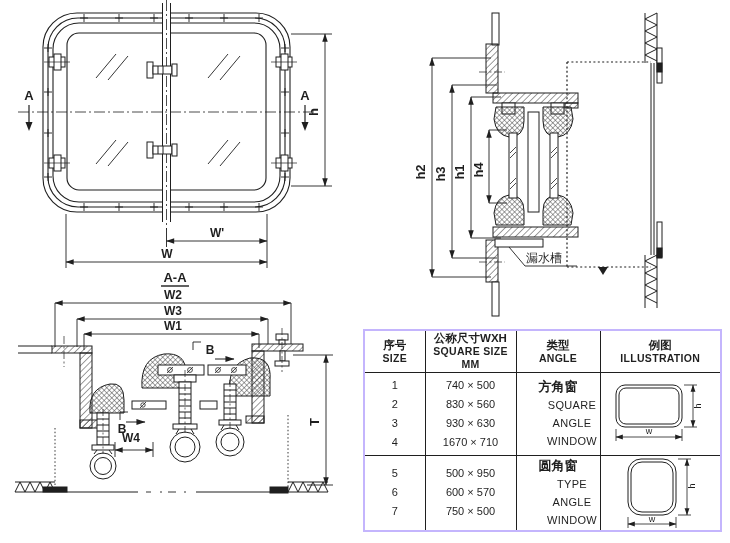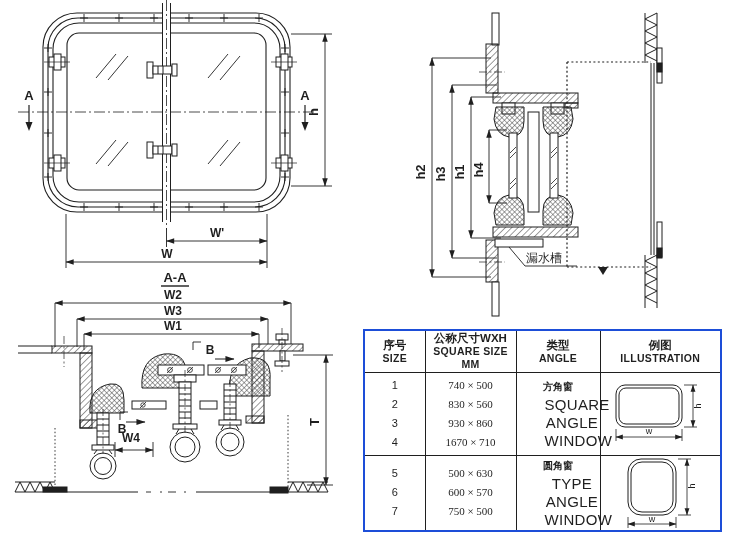--- a/index.html
+++ b/index.html
@@ -10,27 +10,27 @@
   #vert-section{left:395px;top:0;}
   #aa-section{left:10px;top:270px;}
   .dim{font:bold 12px "Liberation Sans","DejaVu Sans",sans-serif;fill:#1f1f1f;}
   .dimbig{font:bold 13px "Liberation Sans","DejaVu Sans",sans-serif;fill:#1f1f1f;}
   .cn{font:12px "Liberation Sans","DejaVu Sans",sans-serif;fill:#1f1f1f;}
   
   #spec-table{position:absolute;left:363px;top:329px;width:357px;height:201px;
               border-collapse:collapse;table-layout:fixed;}
   #spec-table td{border:1px solid #1f1f1f;text-align:center;vertical-align:middle;
                  padding:0;color:#1f1f1f;}
-  #spec-table{border:2px solid #1d4ed8;}
+  #spec-table{border:2px solid #c4b5fd;}
   .hdr-zh{font-size:11.5px;font-weight:bold;line-height:14px;}
   .hdr-en{font-size:10.5px;font-weight:bold;line-height:13px;letter-spacing:.3px;}
   .cell-line{font-size:11px;line-height:19px;}
-  .size-line{font-size:11px;line-height:19px;font-family:Liberation Serif, serif;}
-  .type-zh{font-size:10px;font-weight:bold;line-height:19px;}
-  .type-en{font-size:15px;line-height:18px;letter-spacing:.3px;padding-left:28px;}
+  .size-line{font-size:11px;line-height:19px;}
+  .type-zh{font-size:13px;font-weight:bold;line-height:19px;}
+  .type-en{font-size:11px;line-height:18px;letter-spacing:.3px;padding-left:28px;}
   .illus-wrap{display:flex;align-items:center;justify-content:center;}
 </style>
 </head>
 <body>
 
 <div id="stage">
 
 <svg id="front-view" width="400" height="300" viewBox="0 0 400 300">
   <defs>
     <marker id="ar" viewBox="0 0 10 10" refX="9.5" refY="5" markerWidth="11" markerHeight="9" orient="auto-start-reverse">
@@ -413,21 +413,21 @@
     <tr style="height:83px;">
       <td>
         <div class="cell-line">1</div>
         <div class="cell-line">2</div>
         <div class="cell-line">3</div>
         <div class="cell-line">4</div>
       </td>
       <td>
         <div class="size-line">740 × 500</div>
         <div class="size-line">830 × 560</div>
-        <div class="size-line">930 × 860</div>
+        <div class="size-line">930 × 630</div>
         <div class="size-line">1670 × 710</div>
       </td>
       <td>
         <div class="type-zh">方角窗</div>
         <div class="type-en">SQUARE</div>
         <div class="type-en">ANGLE</div>
         <div class="type-en">WINDOW</div>
       </td>
       <td>
         <div class="illus-wrap">
@@ -449,21 +449,21 @@
       </td>
     </tr>
 
     <tr style="height:76px;">
       <td>
         <div class="cell-line">5</div>
         <div class="cell-line">6</div>
         <div class="cell-line">7</div>
       </td>
       <td>
-        <div class="size-line">500 × 630</div>
+        <div class="size-line">500 × 950</div>
         <div class="size-line">600 × 570</div>
         <div class="size-line">750 × 500</div>
       </td>
       <td>
         <div class="type-zh">圆角窗</div>
         <div class="type-en">TYPE</div>
         <div class="type-en">ANGLE</div>
         <div class="type-en">WINDOW</div>
       </td>
       <td>

